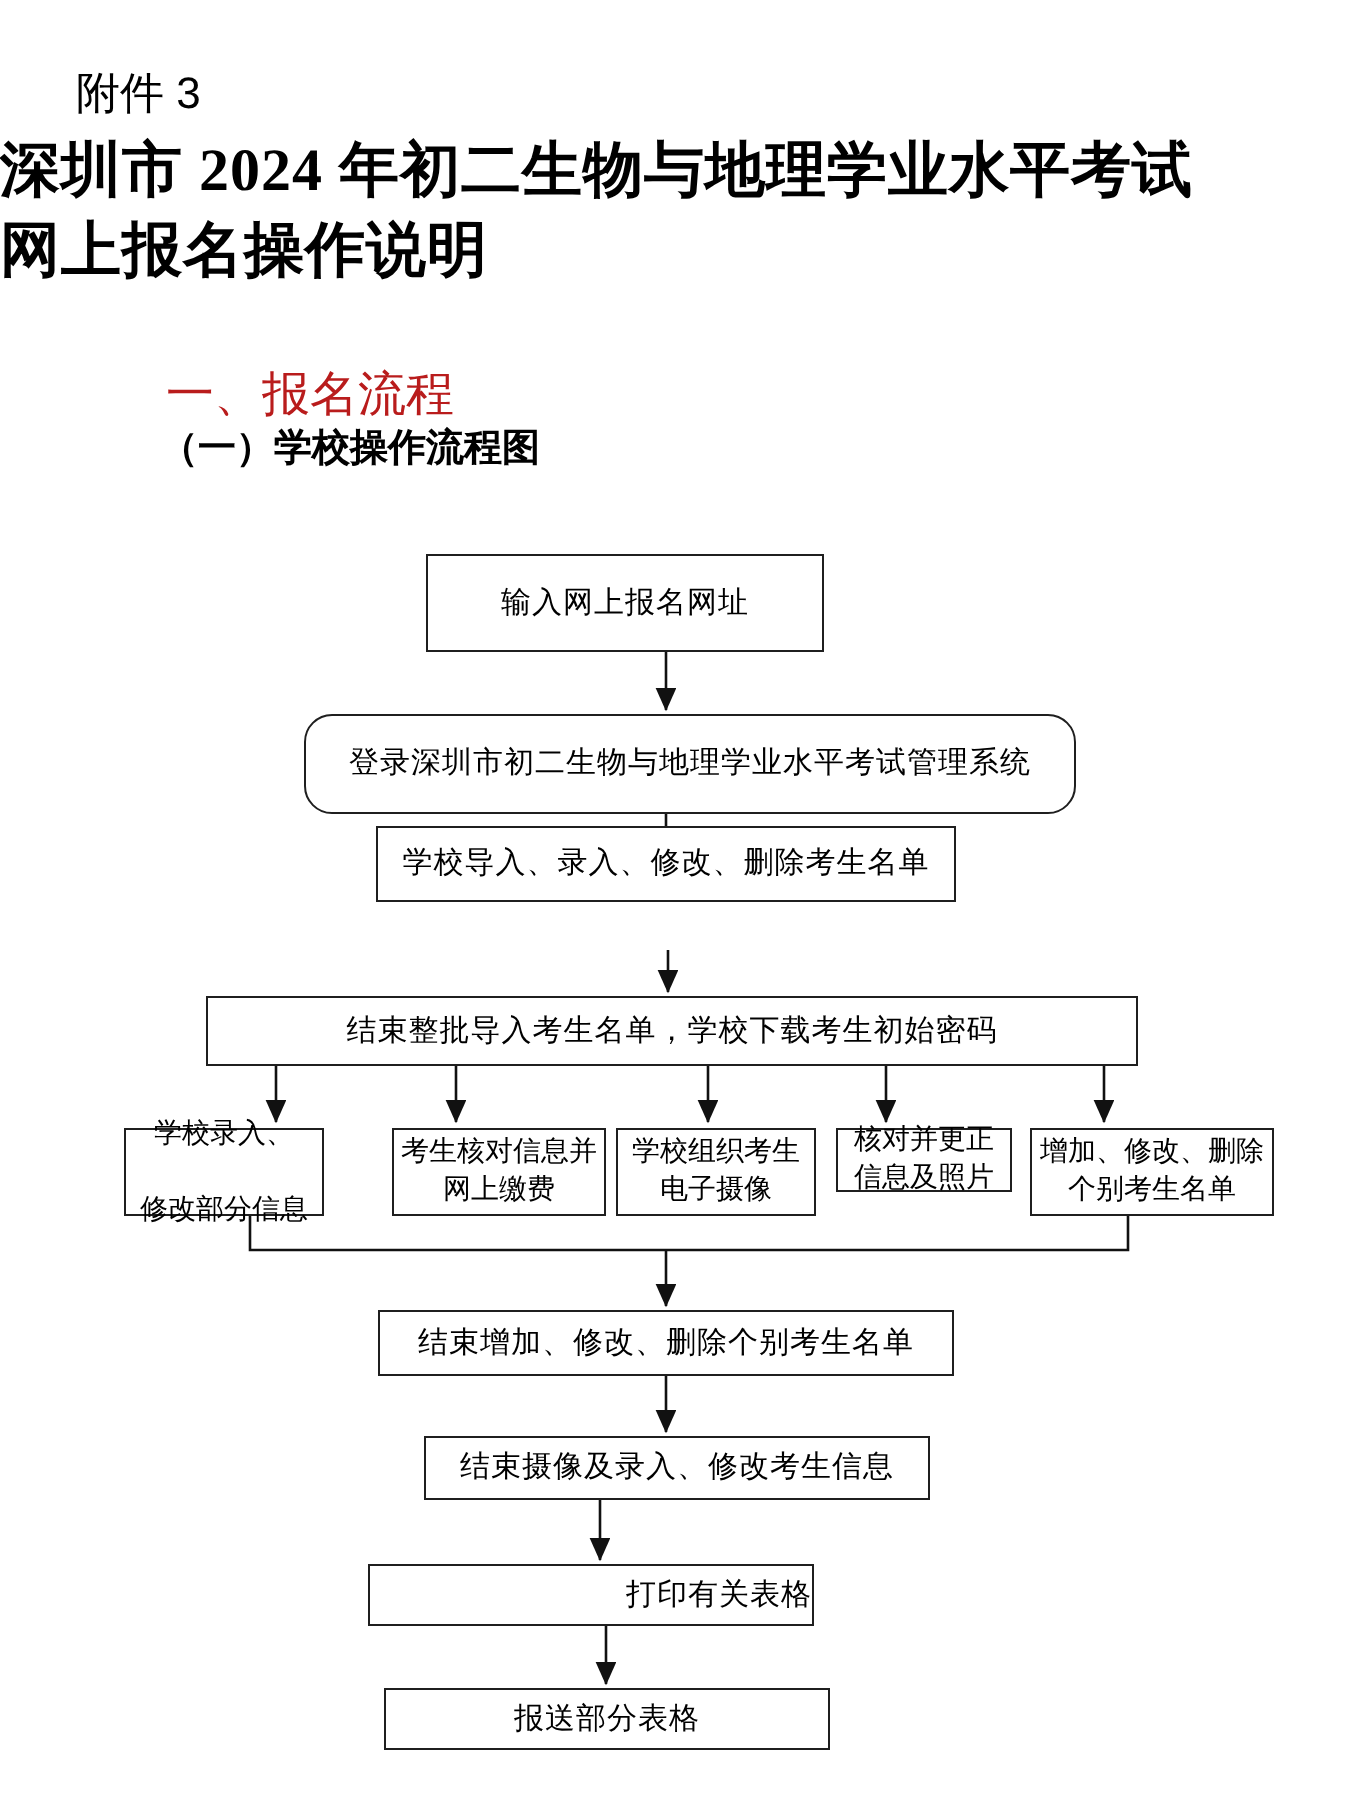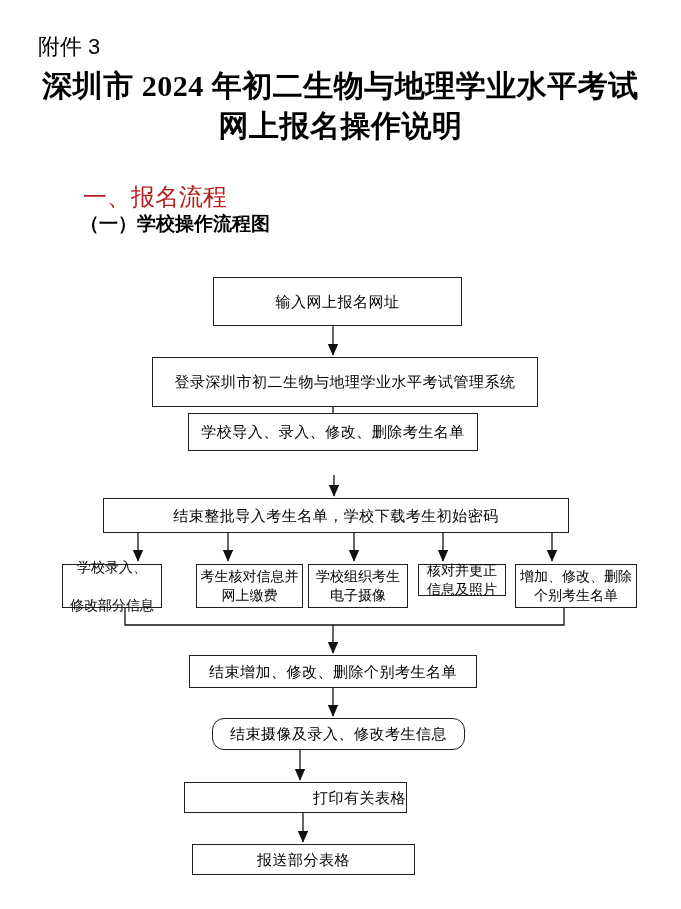--- a/index.html
+++ b/index.html
@@ -19,21 +19,20 @@
     font-size: 22px;
     font-family: "Liberation Sans", "DejaVu Sans", sans-serif;
     color: #000;
     margin-top: 24px;
   }
   .doc-title {
     position: absolute;
     left: 0;
     top: 66px;
     width: 681px;
-    text-align: center;
     font-weight: bold;
     font-size: 30px;
     line-height: 40px;
     letter-spacing: 0.5px;
     color: #000;
   }
   .section-heading {
     position: absolute;
     left: 83px;
     top: 181px;
@@ -103,25 +102,25 @@
       <line x1="443" y1="533" x2="443" y2="561" marker-end="url(#ah)"></line>
       <line x1="552" y1="533" x2="552" y2="561" marker-end="url(#ah)"></line>
       <path d="M125,608 L125,625 L564,625 L564,608"></path>
       <line x1="333" y1="625" x2="333" y2="653" marker-end="url(#ah)"></line>
       <line x1="333" y1="688" x2="333" y2="716" marker-end="url(#ah)"></line>
       <line x1="300" y1="750" x2="300" y2="780" marker-end="url(#ah)"></line>
       <line x1="303" y1="813" x2="303" y2="842" marker-end="url(#ah)"></line>
     </g>
   </svg>
 
-  <div class="node" style="left:213px; top:277px; width:249px; height:49px;">
+  <div class="node" style="left:213px; top:277px; width:199px; height:49px;">
     <span>输入网上报名网址</span>
   </div>
 
-  <div class="node" style="left:152px; top:357px; width:386px; height:50px;">
+  <div class="node" style="left:152px; top:357px; width:386px; height:50px;border-radius:14px;">
     <span>登录深圳市初二生物与地理学业水平考试管理系统</span>
   </div>
 
   <div class="node" style="left:188px; top:413px; width:290px; height:38px;">
     <span>学校导入、录入、修改、删除考生名单</span>
   </div>
 
   <div class="node" style="left:103px; top:498px; width:466px; height:35px;">
     <span>结束整批导入考生名单，学校下载考生初始密码</span>
   </div>
@@ -148,21 +147,21 @@
 
   <div class="node small" style="left:515px; top:564px; width:122px; height:44px;">
     <span>增加、修改、删除</span>
     <span>个别考生名单</span>
   </div>
 
   <div class="node" style="left:189px; top:655px; width:288px; height:33px;">
     <span>结束增加、修改、删除个别考生名单</span>
   </div>
 
-  <div class="node" style="left:212px; top:718px; width:253px; height:32px;border-radius:12px;">
+  <div class="node" style="left:212px; top:718px; width:253px; height:32px;">
     <span>结束摄像及录入、修改考生信息</span>
   </div>
 
   <div class="node" style="left:184px; top:782px; width:223px; height:31px;align-items:flex-end;">
     <span>打印有关表格</span>
   </div>
 
   <div class="node" style="left:192px; top:844px; width:223px; height:31px;">
     <span>报送部分表格</span>
   </div>

